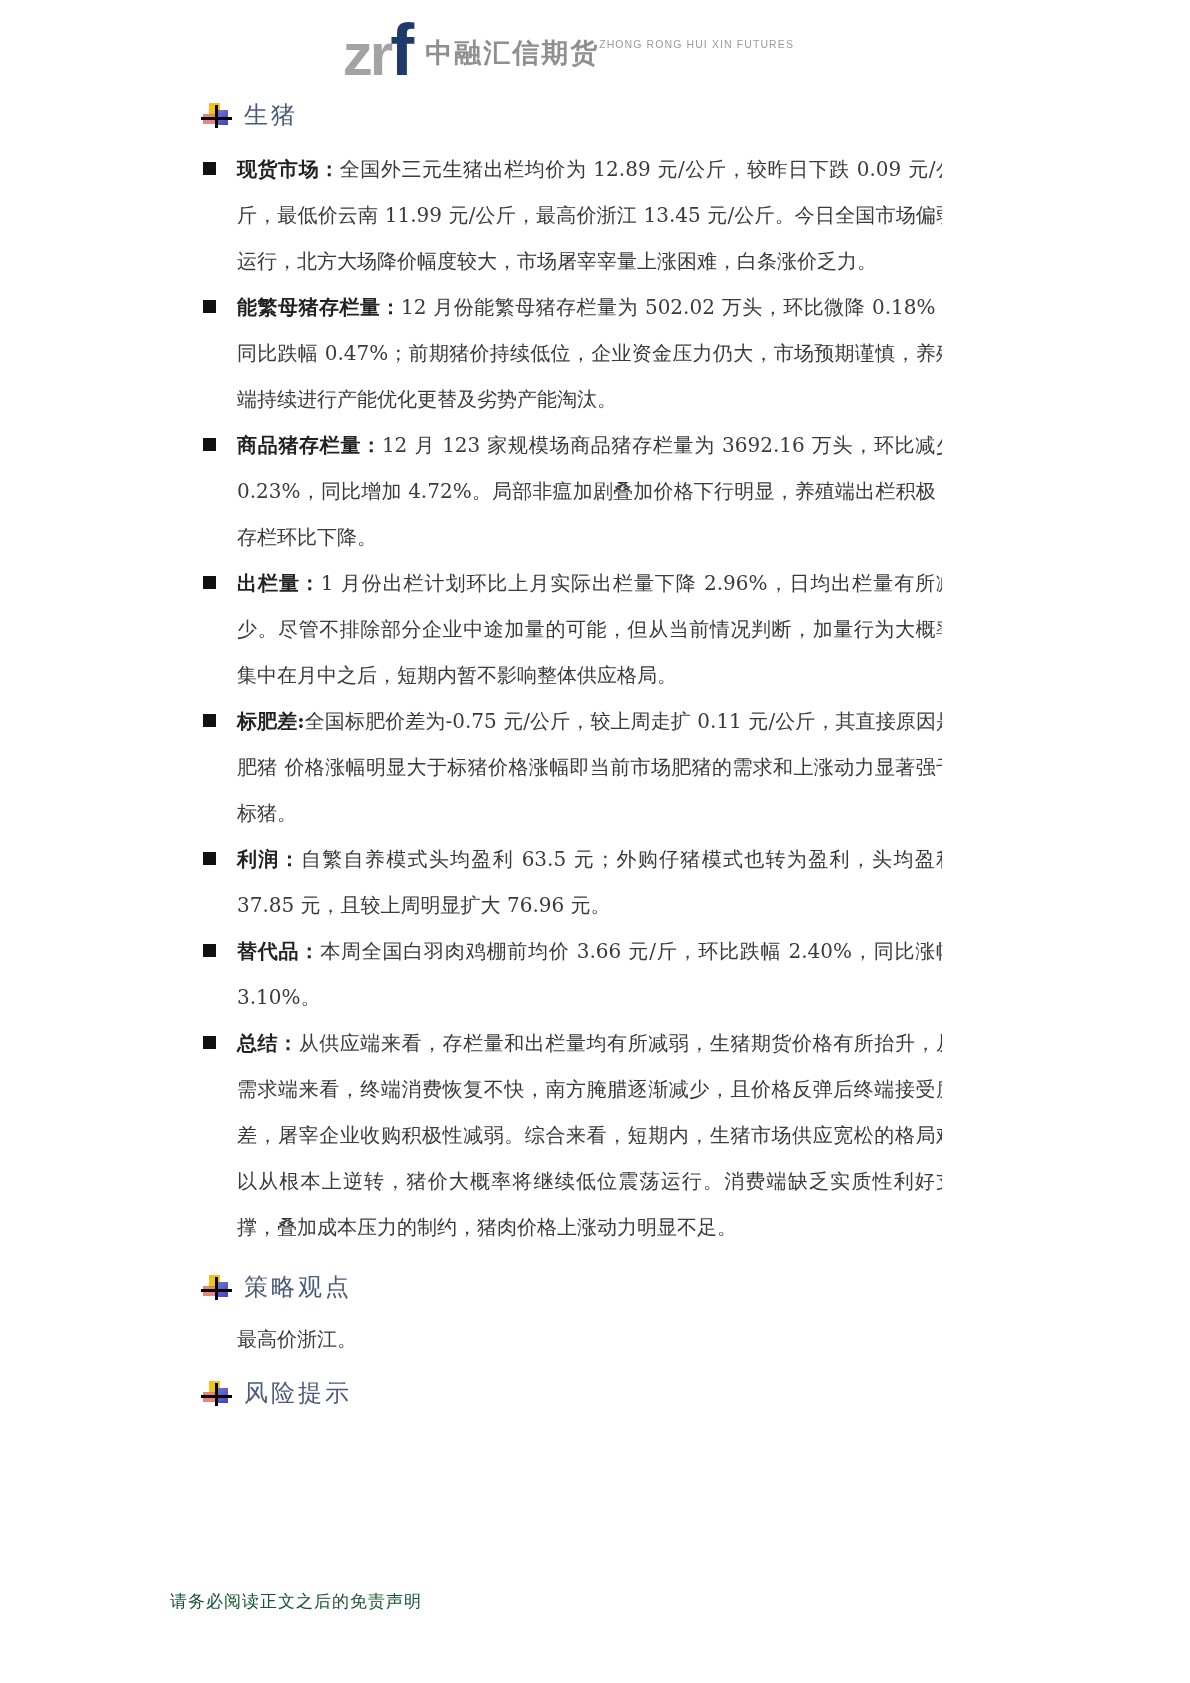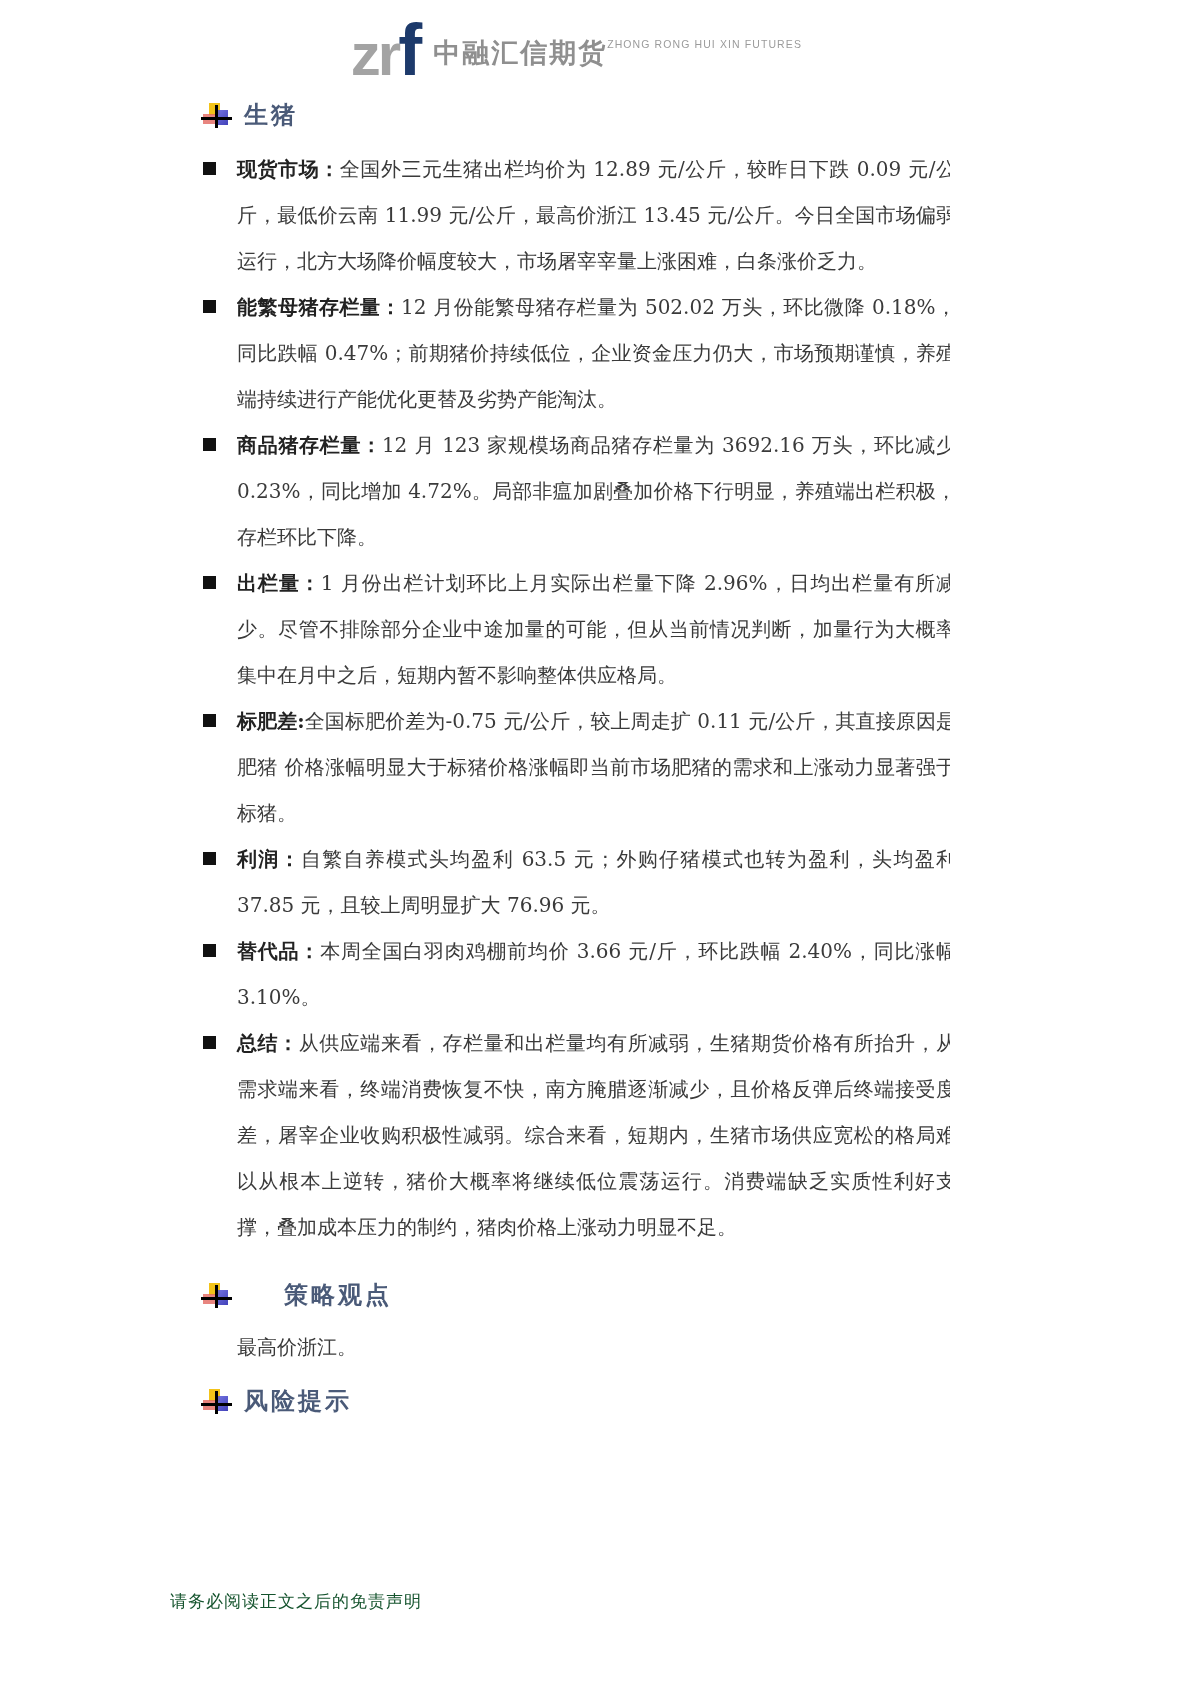--- a/index.html
+++ b/index.html
@@ -3,21 +3,20 @@
 <meta charset="utf-8">
 <style>
   html,body{margin:0;padding:0;background:#ffffff;}
   .page{
     position:relative;
     width:942px;height:1683px;
     background:#ffffff;
     font-family:"DejaVu Serif","Liberation Serif",serif;
     color:#3a3a3a;
     overflow:hidden;
-    padding-left:8px;
   }
 
   
   .logo{
     position:absolute;top:20px;right:148px;
     display:flex;align-items:center;gap:14px;
   }
   .logo .zrf{
     font-family:"Liberation Sans",sans-serif;
     font-weight:bold;font-size:60px;line-height:60px;
@@ -36,24 +35,24 @@
     font-size:10.5px;line-height:14px;color:#9b9b9b;letter-spacing:1.1px;text-align:right;
   }
 
   
   .content{
     position:absolute;left:203px;top:98px;width:753px;
   }
 
   .sec-head{display:flex;align-items:center;margin:0;}
   .sec-head .sec-title{
-    color:#4a5a78;font-size:24px;font-weight:700;
+    color:#4a5a78;font-size:24px;font-weight:400;
     letter-spacing:3px;line-height:34px;
   }
-  .sec-gap{margin-top:28px;gap:40px;}
+  .sec-gap{margin-top:20px;}
 
   
   .marker-icon{
     position:relative;width:27px;height:27px;
     margin-right:14px;flex:0 0 27px;display:inline-block;
   }
   .marker-icon .sq-yellow{position:absolute;left:6px;top:1px;width:11px;height:12px;background:#f3c319;}
   .marker-icon .sq-red{position:absolute;left:0px;top:12px;width:12px;height:10px;background:#e2675f;opacity:.8;}
   .marker-icon .sq-blue{position:absolute;left:12px;top:8px;width:13px;height:15px;background:linear-gradient(135deg,#6a6ae0 0%,#2c2cb2 100%);opacity:.9;}
   .marker-icon .bar-h{position:absolute;left:-2px;top:15px;width:31px;height:3px;background:#000;}

